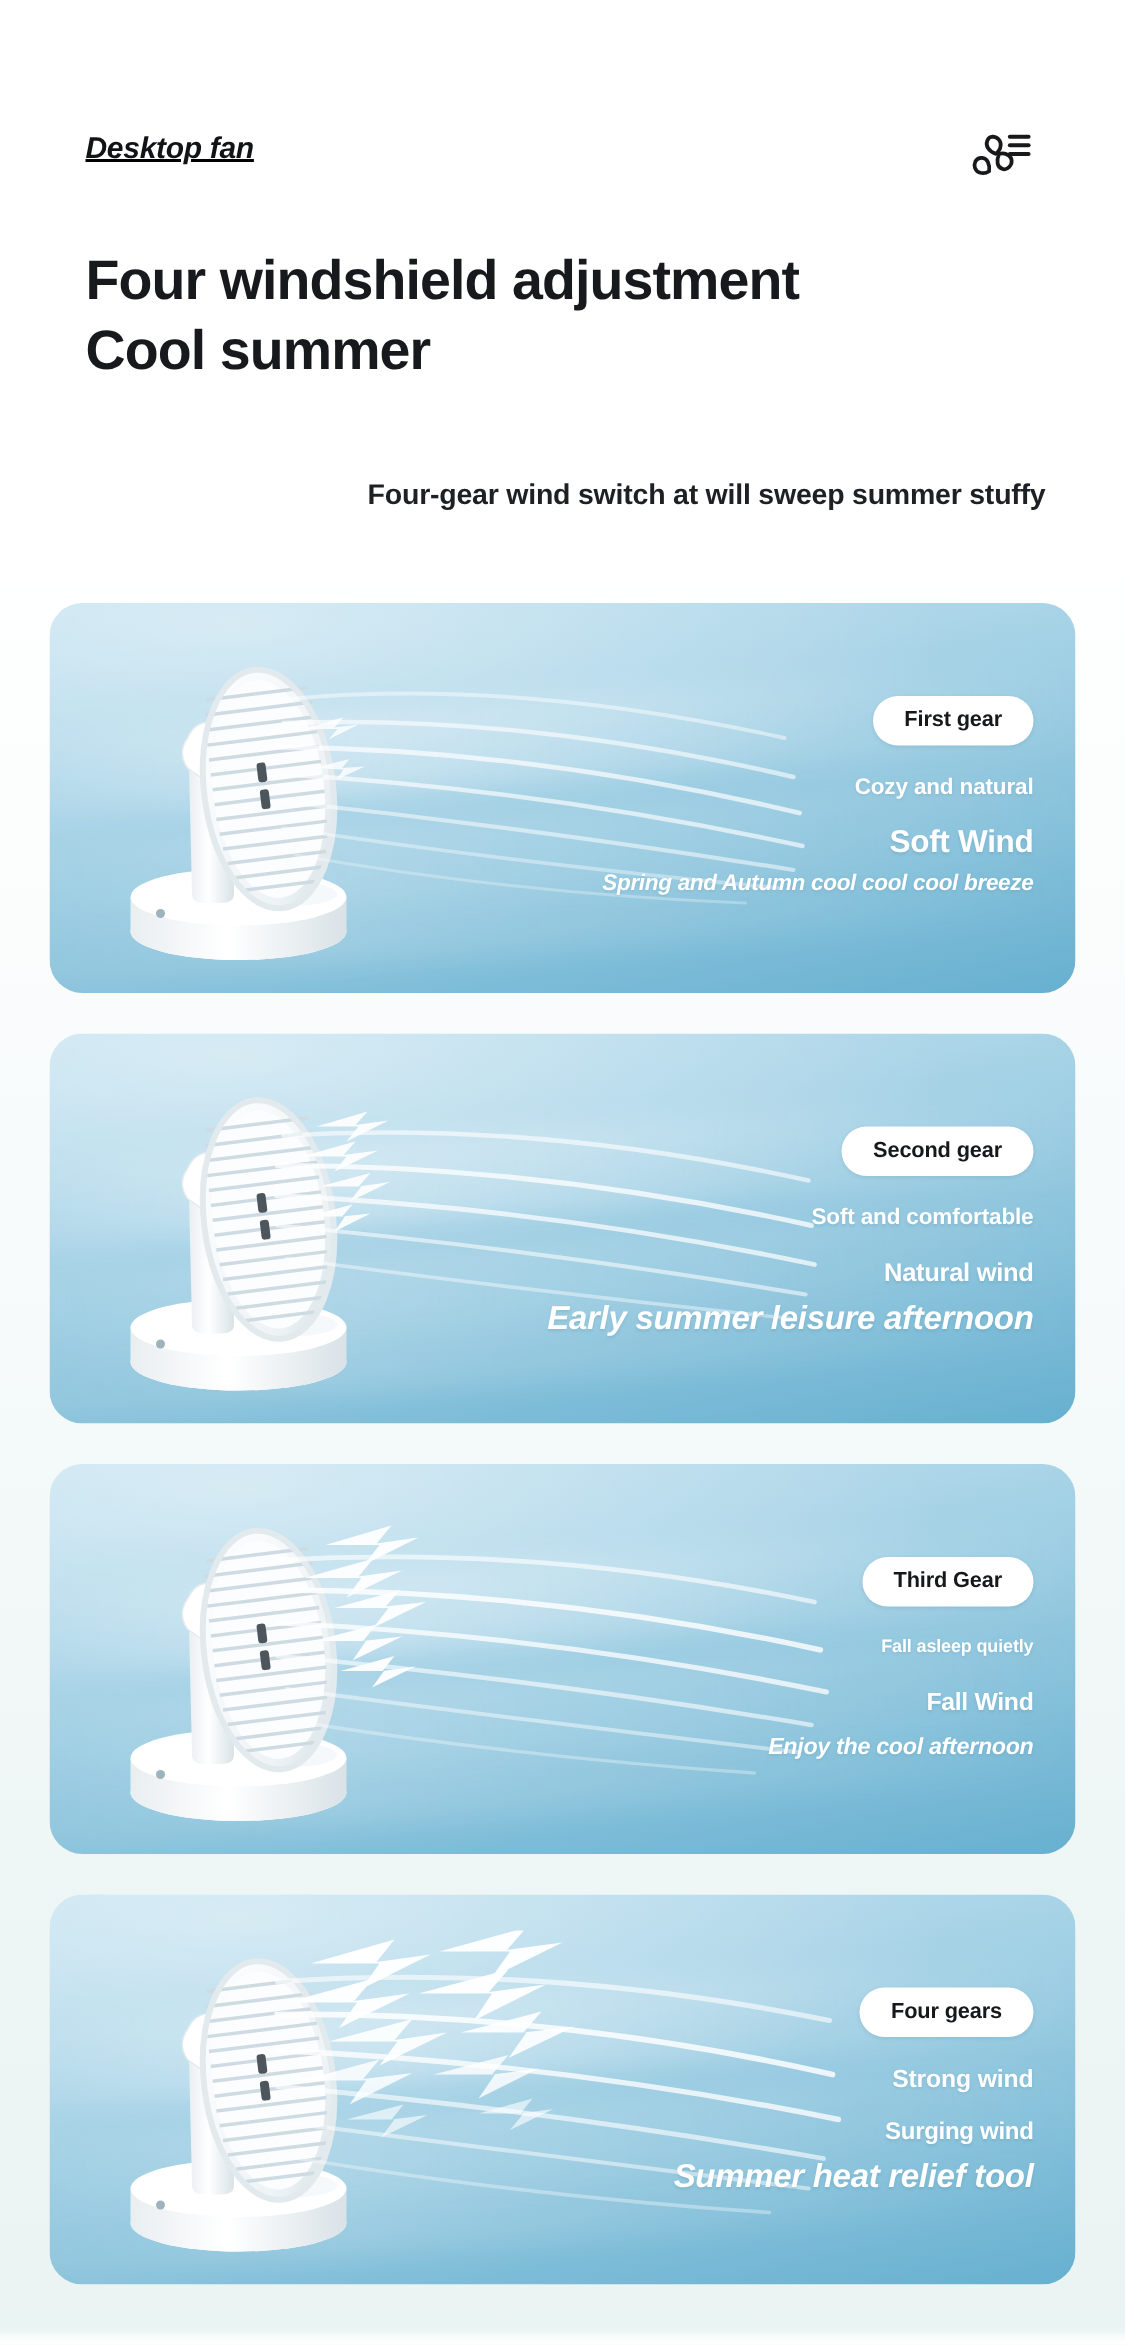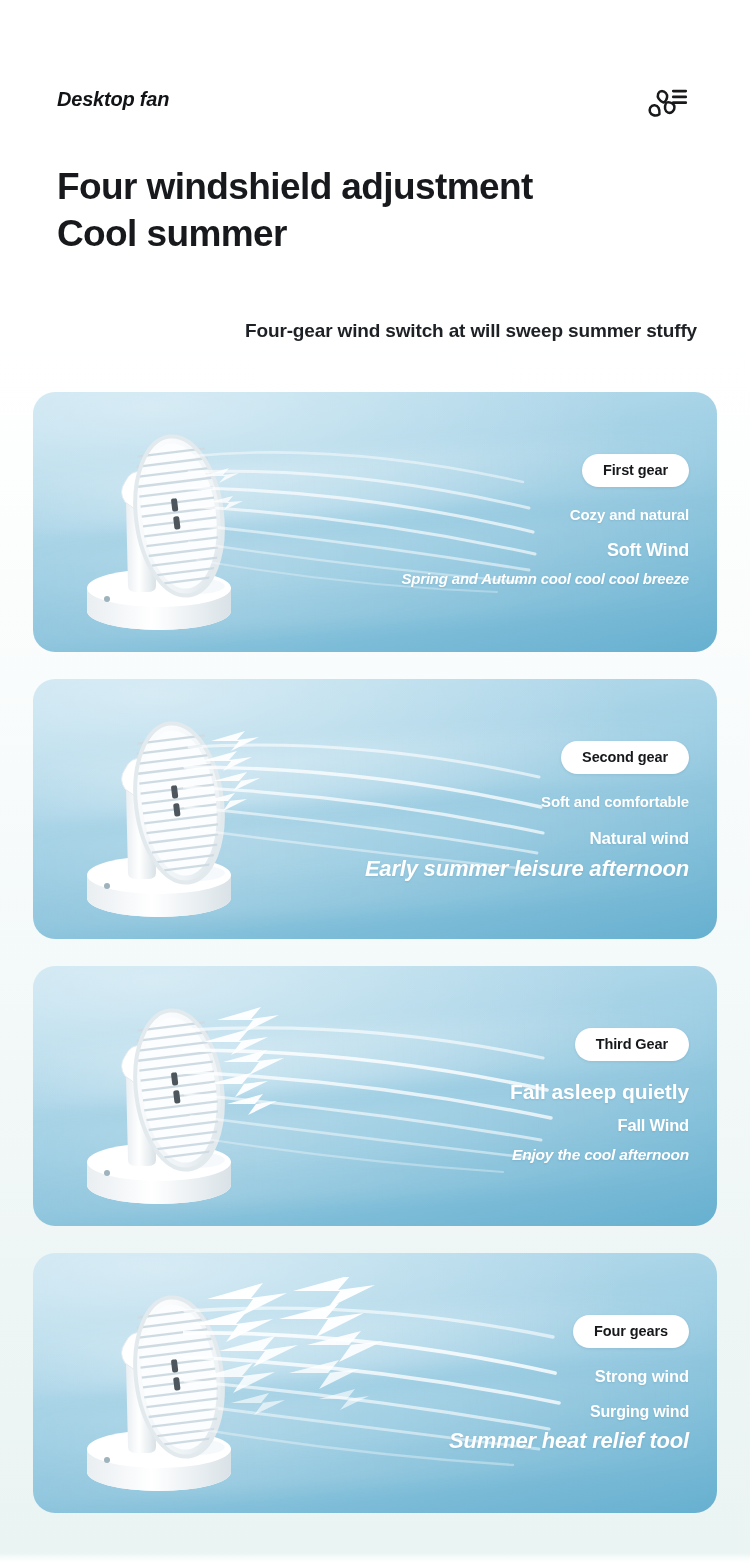--- a/index.html
+++ b/index.html
@@ -20,20 +20,21 @@
                 #ffffff 0%, #ffffff 22%,
                 #fbfdfd 38%, #f4f9f9 62%,
                 #eef6f5 82%, #eaf4f3 100%);
   }
 
   
   .header {
     position: absolute;
     top: 88px; left: 57px; right: 40px;
     height: 46px;
+    text-decoration: underline;
   }
   .brand-label {
     font-size: 20px;
     font-weight: 700;
     font-style: italic;
     letter-spacing: -0.2px;
     color: #111316;
   }
   .fan-icon {
     position: absolute;
@@ -61,21 +62,21 @@
     font-size: 19px;
     font-weight: 600;
     letter-spacing: -0.15px;
     color: #1d2024;
     text-align: right;
   }
 
   
   .cards {
     position: absolute;
-    top: 392px; left: 33px;
+    top: 402px; left: 33px;
     width: 684px;
   }
   .card {
     position: relative;
     width: 684px;
     height: 260px;
     border-radius: 22px;
     overflow: hidden;
     margin-bottom: 27px;
     background:
@@ -157,28 +158,28 @@
     right: 0;
     font-weight: 700;
     color: #ffffff;
     letter-spacing: -0.2px;
     text-shadow: 0 1px 2px rgba(60,110,135,0.18);
     font-style: italic;
   }
 
   
   .c1 .line-a { top: 114px; text-align: center; }
-  .c1 .line-b { top: 148px; font-size: 18px; }
+  .c1 .line-b { top: 148px; font-size: 21px; }
   .c1 .line-c { top: 178px; font-size: 15px; }
 
   .c2 .line-a { top: 114px; }
   .c2 .line-b { top: 150px; font-size: 17px; }
   .c2 .line-c { top: 177px; font-size: 22px; }
 
-  .c3 .line-a { top: 114px; font-size: 21px; }
+  .c3 .line-a { top: 114px; font-size: 12px; }
   .c3 .line-b { top: 150px; font-size: 16.5px; }
   .c3 .line-c { top: 180px; font-size: 15.5px; }
 
   .c4 .line-a { top: 114px; font-size: 16.5px; }
   .c4 .line-b { top: 150px; font-size: 16px; }
   .c4 .line-c { top: 175px; font-size: 22px; }
 
   .bottom-edge {
     position: absolute;
     left: 0; bottom: 0;

